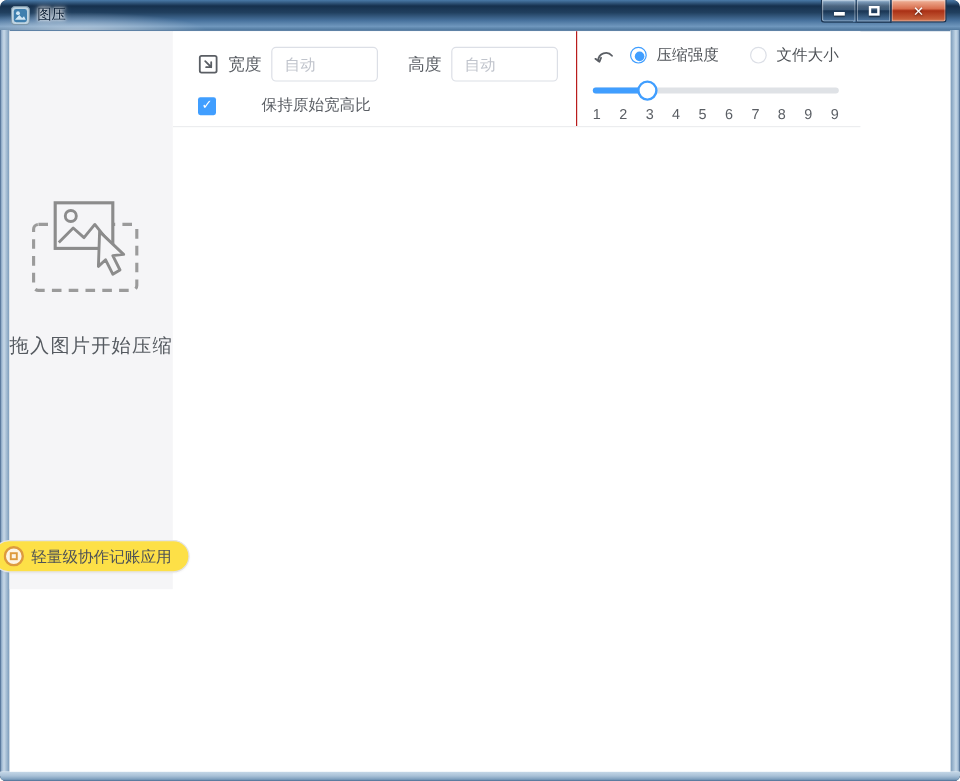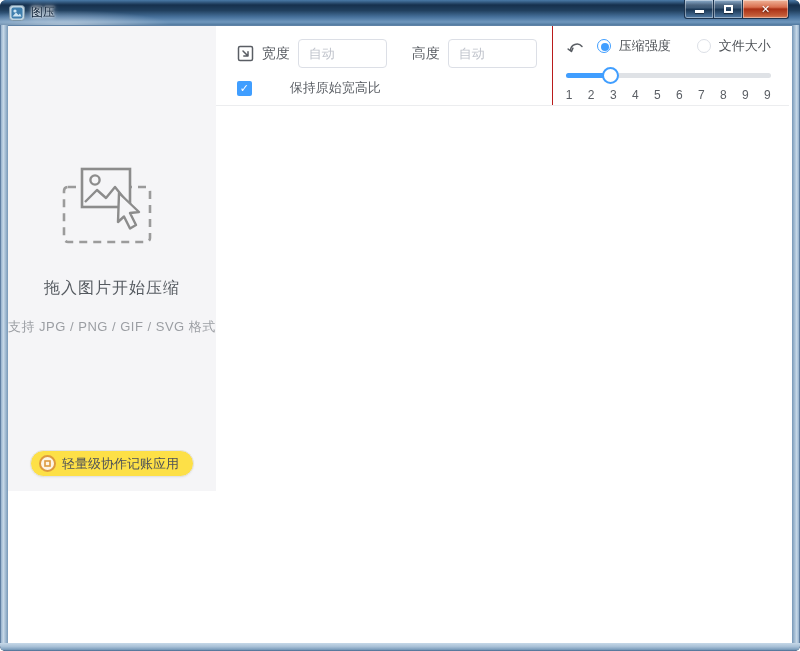--- a/index.html
+++ b/index.html
@@ -172,21 +172,20 @@
 
     <div class="dropzone">
       <svg class="drop-icon" width="102" height="80" viewBox="0 0 102 80">
         <rect x="3" y="21" width="86" height="55" rx="4" fill="none" stroke="#9b9b9b" stroke-width="2.6" stroke-dasharray="8 6"></rect>
         <rect x="21" y="3" width="48" height="38" fill="#f5f5f7" stroke="#8c8c8c" stroke-width="2.6"></rect>
         <circle cx="34" cy="14" r="4.6" fill="none" stroke="#8c8c8c" stroke-width="2.4"></circle>
         <path d="M24 36 L36 24 L45 32 L54 21 L66 36" fill="none" stroke="#8c8c8c" stroke-width="2.4" stroke-linejoin="round"></path>
         <path d="M58 27 L78 46 L69 47 L75 59 L69 62.5 L63 50.5 L57 56 Z" fill="#f5f5f7" stroke="#8c8c8c" stroke-width="2.4" stroke-linejoin="round"></path>
       </svg>
       <div class="drop-title">拖入图片开始压缩</div>
-      <div class="drop-subtitle">支持 JPG / PNG / GIF / SVG 格式</div>
 
       <div class="ad-button">
         <svg width="17" height="17" viewBox="0 0 17 17">
           <circle cx="8.5" cy="8.5" r="7.5" fill="#fdf4e4" stroke="#dd9a3e" stroke-width="2"></circle>
           <rect x="6" y="6" width="5" height="5" fill="none" stroke="#dd9a3e" stroke-width="1.6"></rect>
         </svg>
         <span>轻量级协作记账应用</span>
       </div>
     </div>
 

